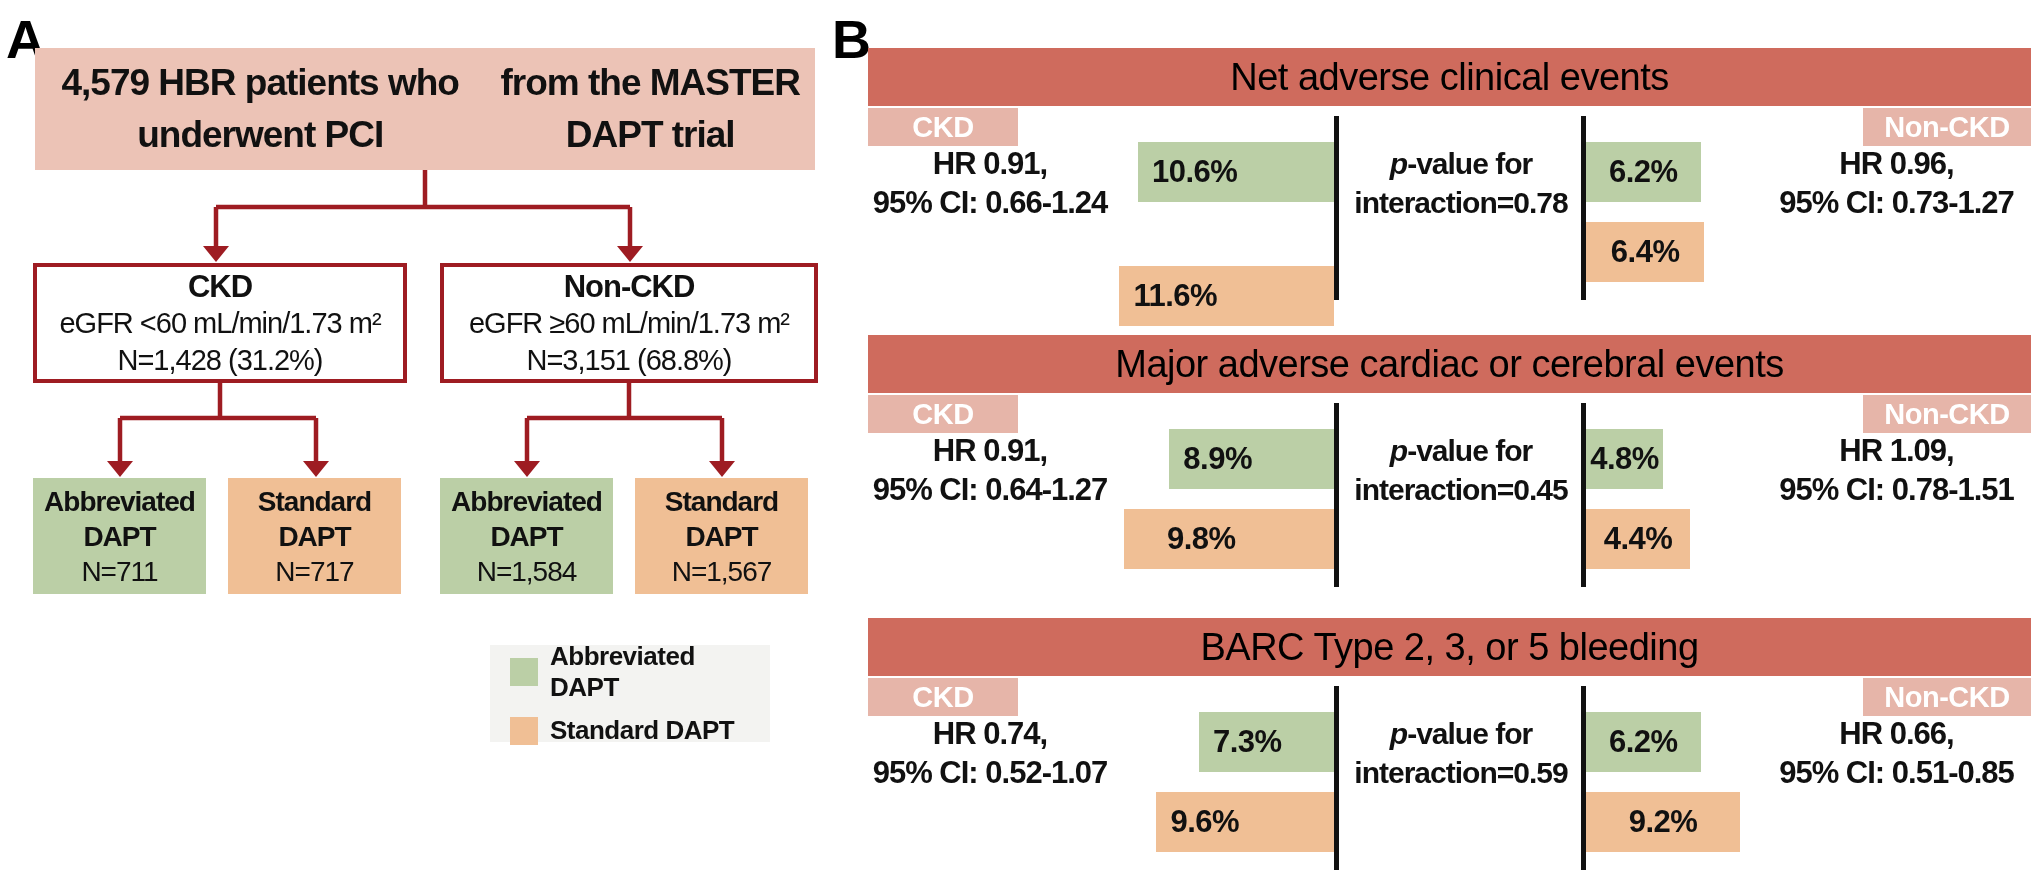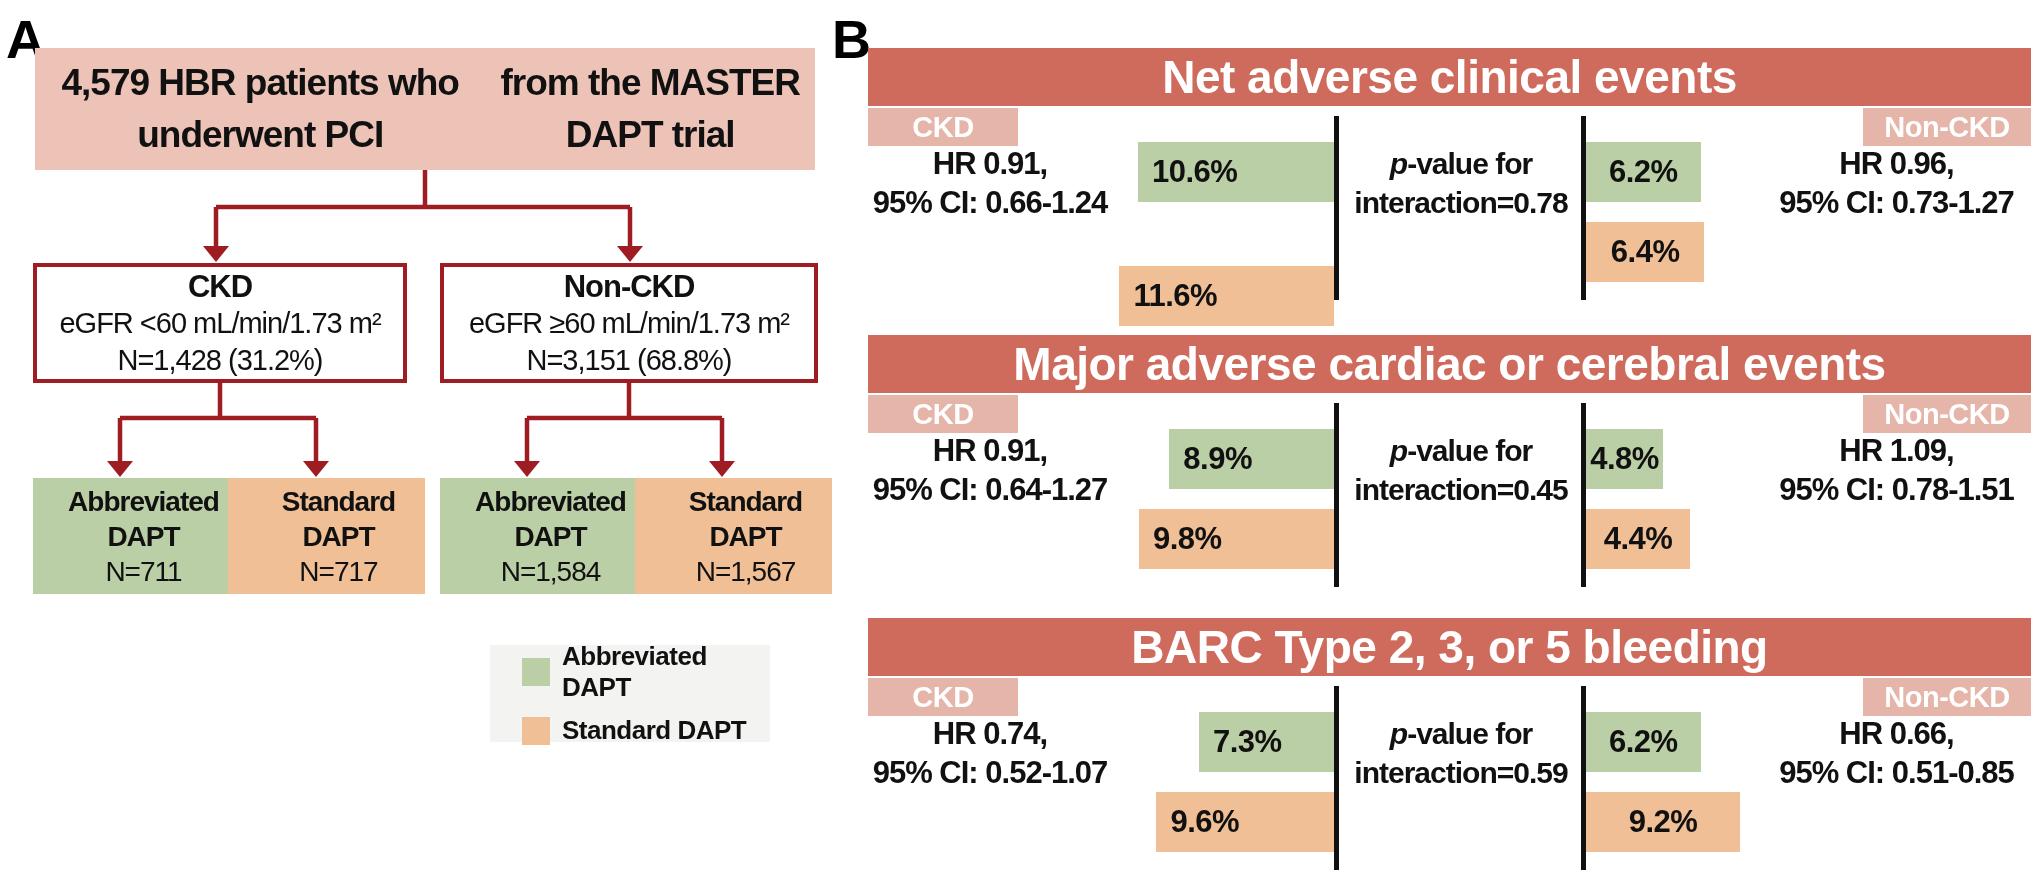--- a/index.html
+++ b/index.html
@@ -9,36 +9,36 @@
   .panel-label{font-size:54px;font-weight:bold;letter-spacing:-1px;color:#000;}
 
   
   .topbox{left:35px;top:48px;width:780px;height:122px;background:#ecc3b6;
           display:flex;justify-content:center;align-items:center;}
   .topbox div{font-size:37px;font-weight:bold;letter-spacing:-1px;line-height:52px;text-align:center;}
   .groupbox{top:263px;height:120px;background:#fff;border:4px solid #9e1c22;box-sizing:border-box;
             display:flex;flex-direction:column;justify-content:center;align-items:center;}
   .groupbox .gtitle{font-size:31px;font-weight:bold;letter-spacing:-1px;line-height:37px;}
   .groupbox .gline{font-size:29px;letter-spacing:-1px;line-height:37px;}
-  .armbox{top:478px;width:173px;height:116px;display:flex;flex-direction:column;justify-content:center;align-items:center;padding-left:24px;}
+  .armbox{top:478px;width:173px;height:116px;display:flex;flex-direction:column;justify-content:center;align-items:center;}
   .armbox .aline{font-size:28px;font-weight:bold;letter-spacing:-1px;line-height:35px;}
   .armbox .nline{font-size:28px;letter-spacing:-1px;line-height:35px;}
   .green{background:#bbcfa6;}
   .orange{background:#f0bf95;}
   .legend{left:490px;top:645px;width:280px;height:97px;background:#f3f3f1;
-          display:flex;flex-direction:column;justify-content:center;gap:12px;padding-left:32px;box-sizing:border-box;}
+          display:flex;flex-direction:column;justify-content:center;gap:12px;padding-left:20px;box-sizing:border-box;}
   .legend-row{display:flex;align-items:center;gap:12px;}
   .swatch{width:28px;height:28px;flex:0 0 auto;}
   .legend-label{font-size:26px;font-weight:bold;letter-spacing:-0.5px;}
 
   
   .outcome{left:0;width:2031px;height:260px;}
   .hdr{position:absolute;left:868px;right:0;top:0;height:58px;background:#cf6b5d;
        display:flex;align-items:center;justify-content:center;}
-  .hdr span{color:#ffffff;font-size:46px;font-weight:bold;letter-spacing:-0.5px;}
+  .hdr span{color:#000000;font-size:38px;font-weight:normal;letter-spacing:-0.5px;}
   .tag{position:absolute;top:60px;height:38px;background:#e6b5a9;
        display:flex;align-items:center;justify-content:center;}
   .tag span{color:#fff;font-size:29px;font-weight:bold;letter-spacing:-0.5px;}
   .tag-l{left:868px;width:150px;}
   .tag-r{right:0;width:168px;}
   .hrtext{position:absolute;top:96px;text-align:center;font-size:31px;font-weight:bold;
           letter-spacing:-1px;line-height:39px;}
   .hrtext-l{left:852px;width:276px;}
   .hrtext-r{left:1762px;width:269px;}
   .ptext{position:absolute;left:1340px;width:242px;top:96px;text-align:center;
@@ -177,21 +177,21 @@
     <div class="tag tag-r">
         <span>Non-CKD</span>
       </div>
     <div class="hrtext hrtext-l">
       <div>HR 0.91,</div>
       <div>95% CI: 0.64-1.27</div>
     </div>
     <div class="bar green bar-top bar-left" style="width: 164.65px;">
       <span class="pl">8.9%</span>
     </div>
-    <div class="bar orange bar-bot bar-left" style="width: 195px;">
+    <div class="bar orange bar-bot bar-left" style="width: 181px; padding-left: 29px;">
       <span class="pl">9.8%</span>
     </div>
     <div class="divider div-l"></div>
     <div class="ptext">
       <div><i>p</i><span>-value for</span></div>
       <div>interaction=0.45</div>
     </div>
     <div class="divider div-r"></div>
     <div class="bar green bar-top bar-right" style="width: 77px;">
       <span class="pl">4.8%</span>

